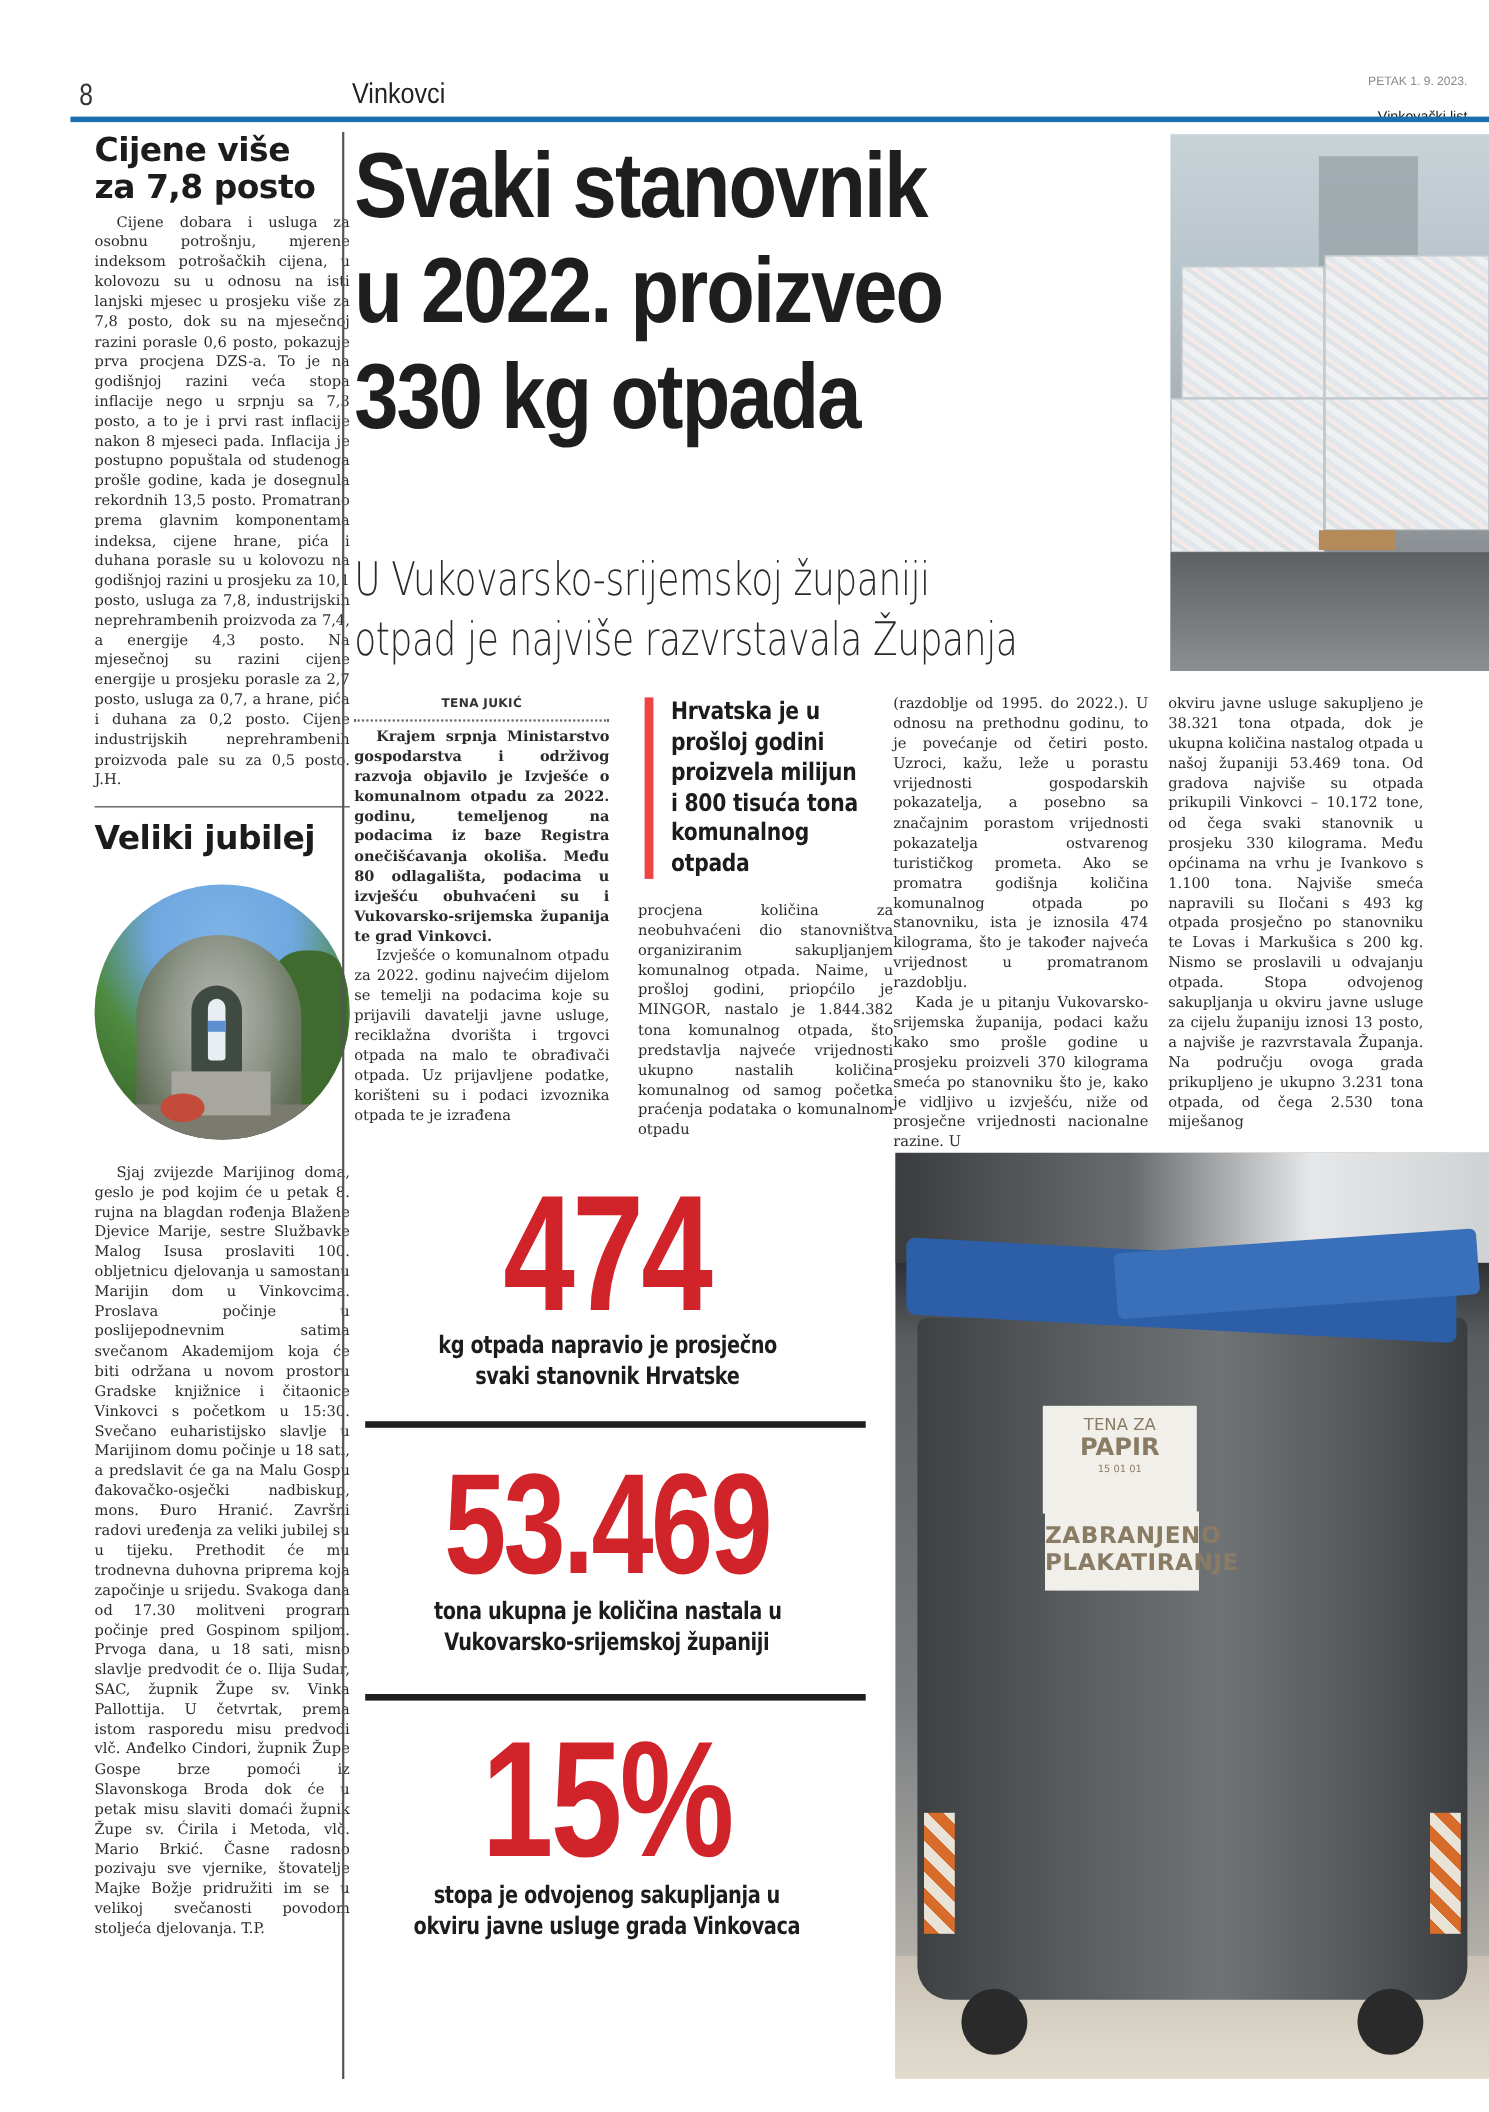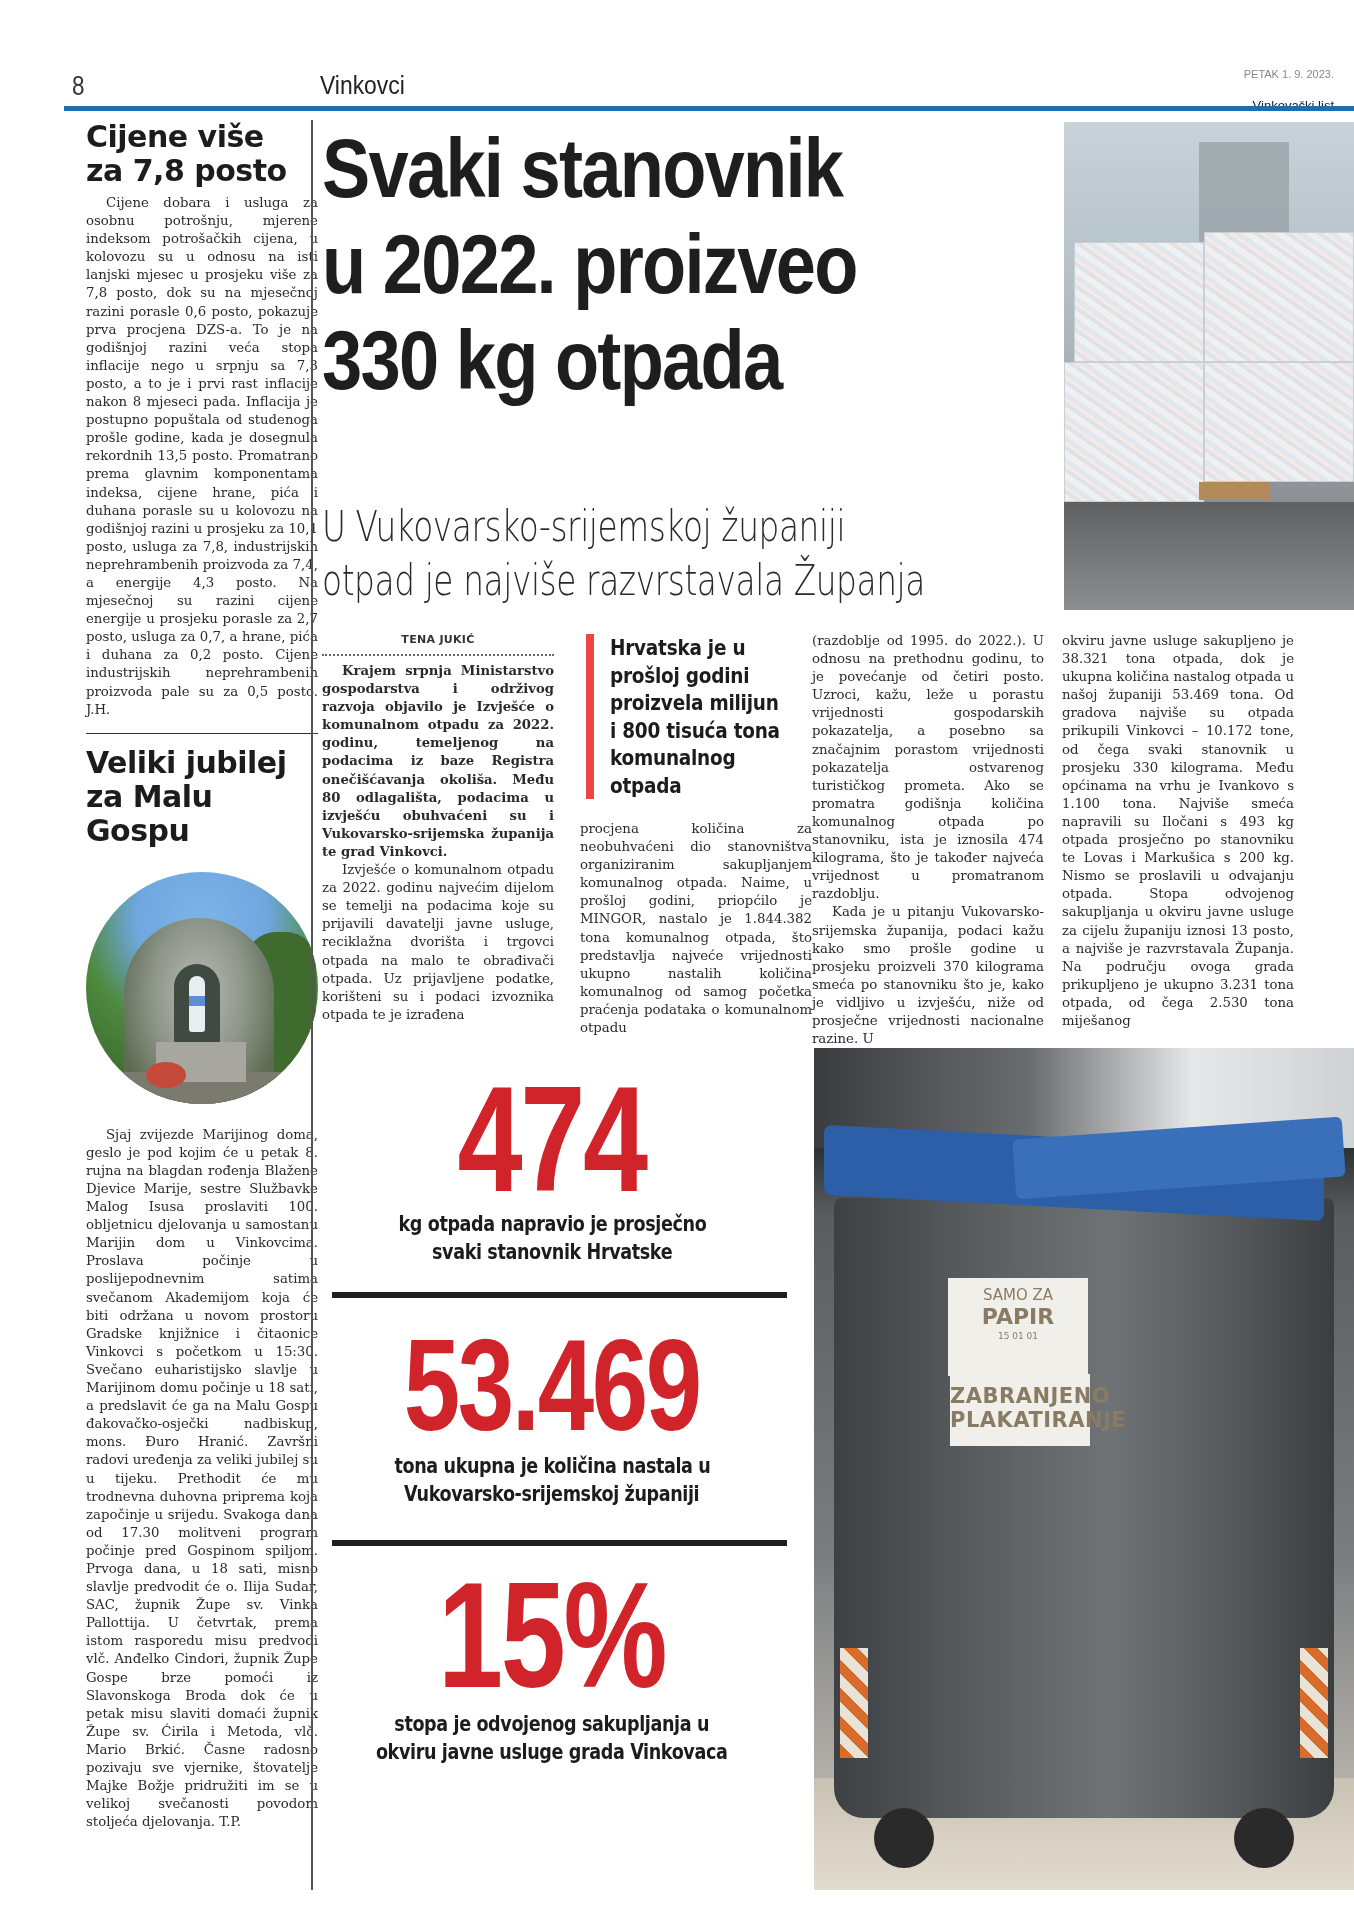--- a/index.html
+++ b/index.html
@@ -95,21 +95,20 @@
   <div class="side-title">
     <div>Cijene više</div>
     <div>za 7,8 posto</div>
   </div>
   <div class="body-text" style="margin-top:6px;">
     <p>Cijene dobara i usluga za osobnu potrošnju, mjerene indeksom potrošačkih cijena, u kolovozu su u odnosu na isti lanjski mjesec u prosjeku više za 7,8 posto, dok su na mjesečnoj razini porasle 0,6 posto, pokazuje prva procjena DZS-a. To je na godišnjoj razini veća stopa inflacije nego u srpnju sa 7,3 posto, a to je i prvi rast inflacije nakon 8 mjeseci pada. Inflacija je postupno popuštala od studenoga prošle godine, kada je dosegnula rekordnih 13,5 posto. Promatrano prema glavnim komponentama indeksa, cijene hrane, pića i duhana porasle su u kolovozu na godišnjoj razini u prosjeku za 10,1 posto, usluga za 7,8, industrijskih neprehrambenih proizvoda za 7,4, a energije 4,3 posto. Na mjesečnoj su razini cijene energije u prosjeku porasle za 2,7 posto, usluga za 0,7, a hrane, pića i duhana za 0,2 posto. Cijene industrijskih neprehrambenih proizvoda pale su za 0,5 posto. J.H.</p>
   </div>
   <div class="rule-thin"></div>
   <div class="side-title">
     <div>Veliki jubilej</div>
-    <div>za Malu Gospu</div>
   </div>
   <div class="circle-photo" title="Gospina spilja">
     <div class="tree"></div>
     <div class="grotto"></div>
     <div class="niche"></div>
     <div class="statue"></div>
     <div class="sash"></div>
     <div class="ground"></div>
     <div class="base"></div>
     <div class="flowers"></div>
@@ -212,21 +211,21 @@
   <div class="bg-window"></div>
   <div class="ground"></div>
   <div class="body"></div>
   <div class="lid"></div>
   <div class="lid2"></div>
   <div class="stripe" style="left:26px;top:600px;"></div>
   <div class="stripe" style="left:486px;top:600px;"></div>
   <div class="wheel" style="left:60px;top:760px;"></div>
   <div class="wheel" style="left:420px;top:760px;"></div>
   <div class="sign sign1">
-    <div class="s-small">SAMO ZA</div>
+    <div class="s-small">TENA ZA</div>
     <div class="s-big">PAPIR</div>
     <div class="s-tiny">15 01 01</div>
   </div>
   <div class="sign sign2">
     <div class="s-med">ZABRANJENO</div>
     <div class="s-med">PLAKATIRANJE</div>
   </div>
 </div>
 
 </body></html>

